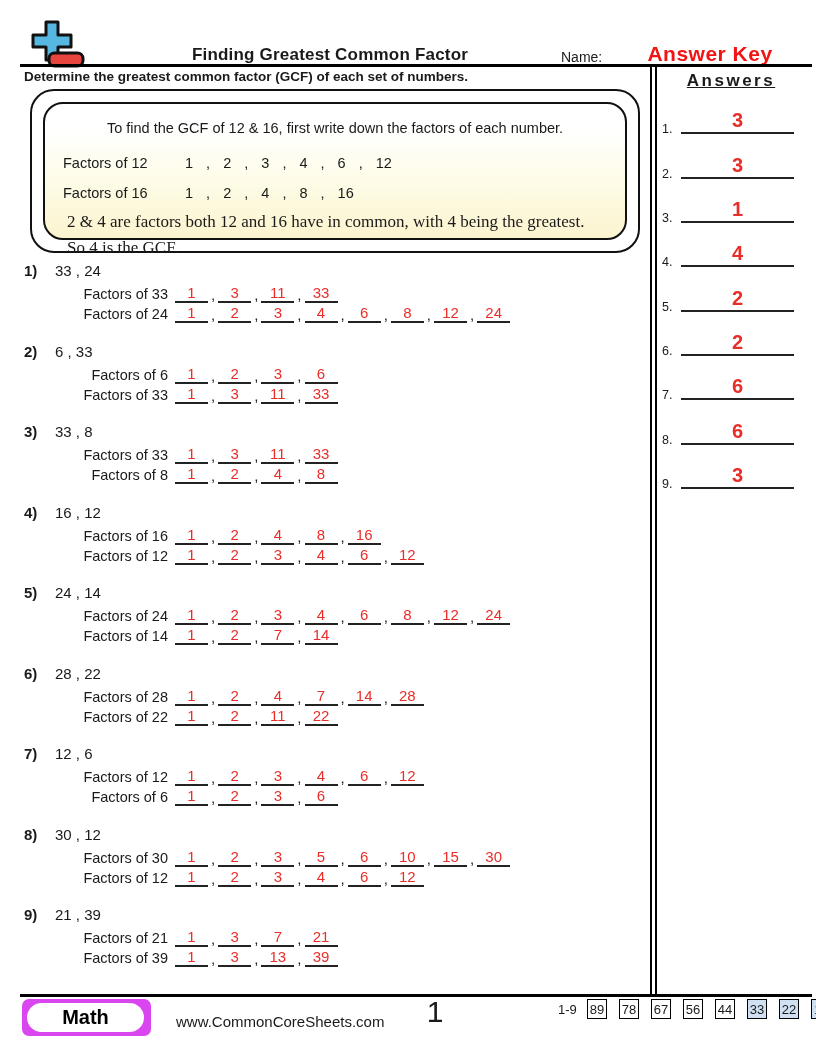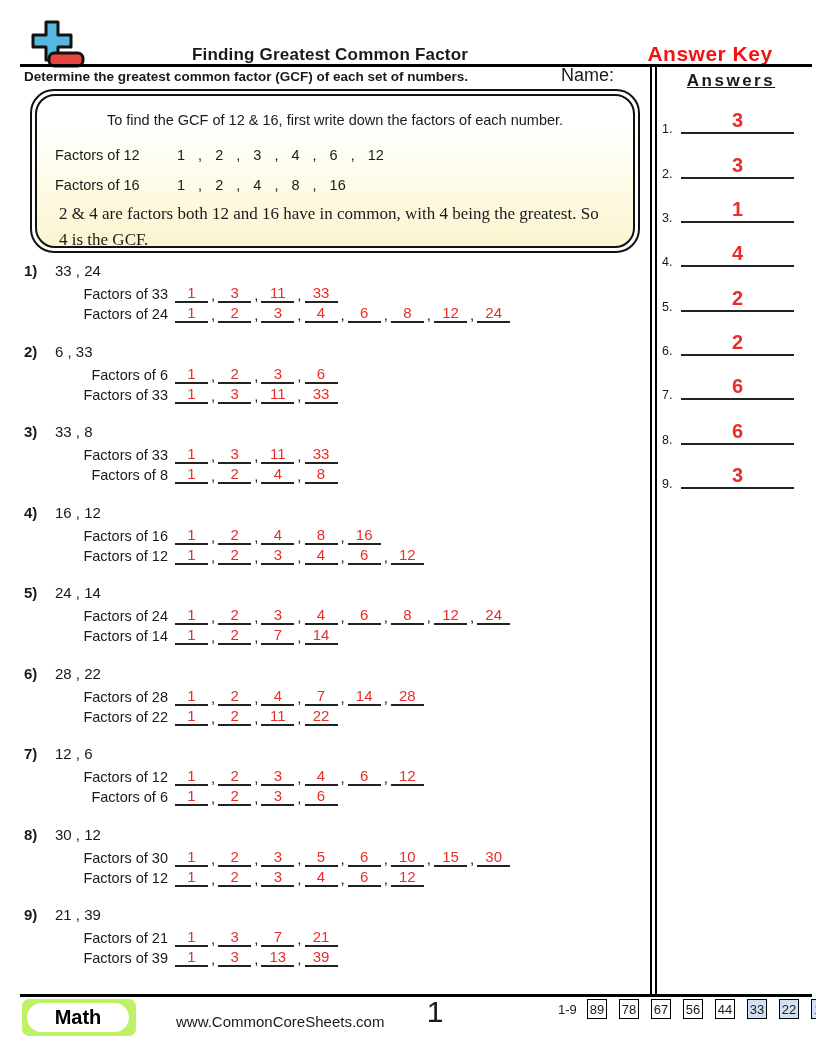--- a/index.html
+++ b/index.html
@@ -14,31 +14,31 @@
   *{margin:0;padding:0;box-sizing:border-box;}
   html,body{background:#fff;}
   .page{
     position:relative;width:816px;height:1056px;background:#fff;overflow:hidden;
     font-family:"Liberation Sans",sans-serif;color:var(--ink);
   }
   
   .logo{position:absolute;left:29px;top:19px;width:56px;height:50px;}
   .page-title{position:absolute;left:0;top:45px;width:660px;text-align:center;
     font-size:17px;font-weight:600;letter-spacing:.2px;}
-  .name-label{position:absolute;left:561px;top:49px;font-size:18px;margin-top:16px;}
+  .name-label{position:absolute;left:561px;top:49px;font-size:14px;}
   .answer-key{position:absolute;left:620px;top:42px;width:180px;text-align:center;
     font-size:21px;font-weight:bold;color:var(--accent-red);letter-spacing:.5px;}
   .header-rule{position:absolute;left:20px;top:64px;width:792px;height:3px;background:#000;}
   .instruction{position:absolute;left:24px;top:69px;font-size:13.5px;font-weight:bold;text-align:right;}
   
   .v-divider{position:absolute;left:650px;top:67px;height:928px;width:7px;
     border-left:2px solid #000;border-right:2px solid #000;}
   
   .example-outer{position:absolute;left:30px;top:89px;width:610px;height:164px;
-    border:2px solid #111;border-radius:24px;padding:3px;background:#fff;}
+    border:2px solid #111;border-radius:24px;padding:11px;background:#fff;}
   .example-inner{position:relative;width:100%;height:100%;border:2px solid #111;border-radius:20px;
     background:linear-gradient(180deg,#ffffff 18%,#fefce9 55%,var(--example-yellow) 100%);}
   .example-intro{position:absolute;top:16px;left:0;width:100%;text-align:center;font-size:14.5px;}
   .example-rows{position:absolute;top:44px;left:12px;right:12px;}
   .example-row{display:flex;align-items:center;height:30px;padding-left:6px;font-size:14.5px;}
   .example-row .ex-label{width:122px;}
   .example-row .ex-values{word-spacing:9px;}
   .example-conclusion{position:absolute;top:105px;left:22px;right:22px;text-align:left;
     font-size:17px;line-height:1.55;font-family:Liberation Serif, serif;}
   
@@ -57,21 +57,21 @@
   .answers-title{position:absolute;left:660px;top:71px;width:142px;text-align:center;
     font-size:17px;font-weight:bold;letter-spacing:2.5px;text-decoration:underline;}
   .answers-list{position:absolute;left:656px;top:96px;width:150px;}
   .answer-item{position:relative;height:44.35px;}
   .a-num{position:absolute;left:6px;bottom:4px;font-size:12.5px;}
   .a-line{position:absolute;left:25px;right:12px;bottom:6px;border-bottom:2px solid #222;}
   .a-val{position:absolute;left:25px;right:12px;bottom:8px;text-align:center;
     color:var(--answer-red);font-weight:bold;font-size:20px;}
   
   .footer-rule{position:absolute;left:20px;top:994px;width:792px;height:3px;background:#000;}
-  .math-logo{position:absolute;left:22px;top:999px;width:114px;height:37px;background:#bef264;border-radius:7px;}
+  .math-logo{position:absolute;left:22px;top:999px;width:129px;height:37px;background:#d946ef;border-radius:7px;}
   .math-pill{position:absolute;left:5px;top:4px;right:7px;bottom:4px;background:#fff;border-radius:15px;
     display:flex;align-items:center;justify-content:center;font-size:20px;font-weight:bold;color:#000;}
   .site{position:absolute;left:176px;top:1013px;font-size:15px;}
   .page-num{position:absolute;left:400px;top:995px;width:70px;text-align:center;font-size:30px;}
   .range-label{position:absolute;left:558px;top:1002px;font-size:13px;}
   .score-strip{position:absolute;left:587px;top:999px;display:flex;gap:12px;}
   .score-box{width:20px;height:20px;border:1.5px solid #000;display:flex;align-items:center;
     justify-content:center;font-size:13px;background:#fff;}
   .score-box.blue{background:var(--box-blue);}
 </style>

